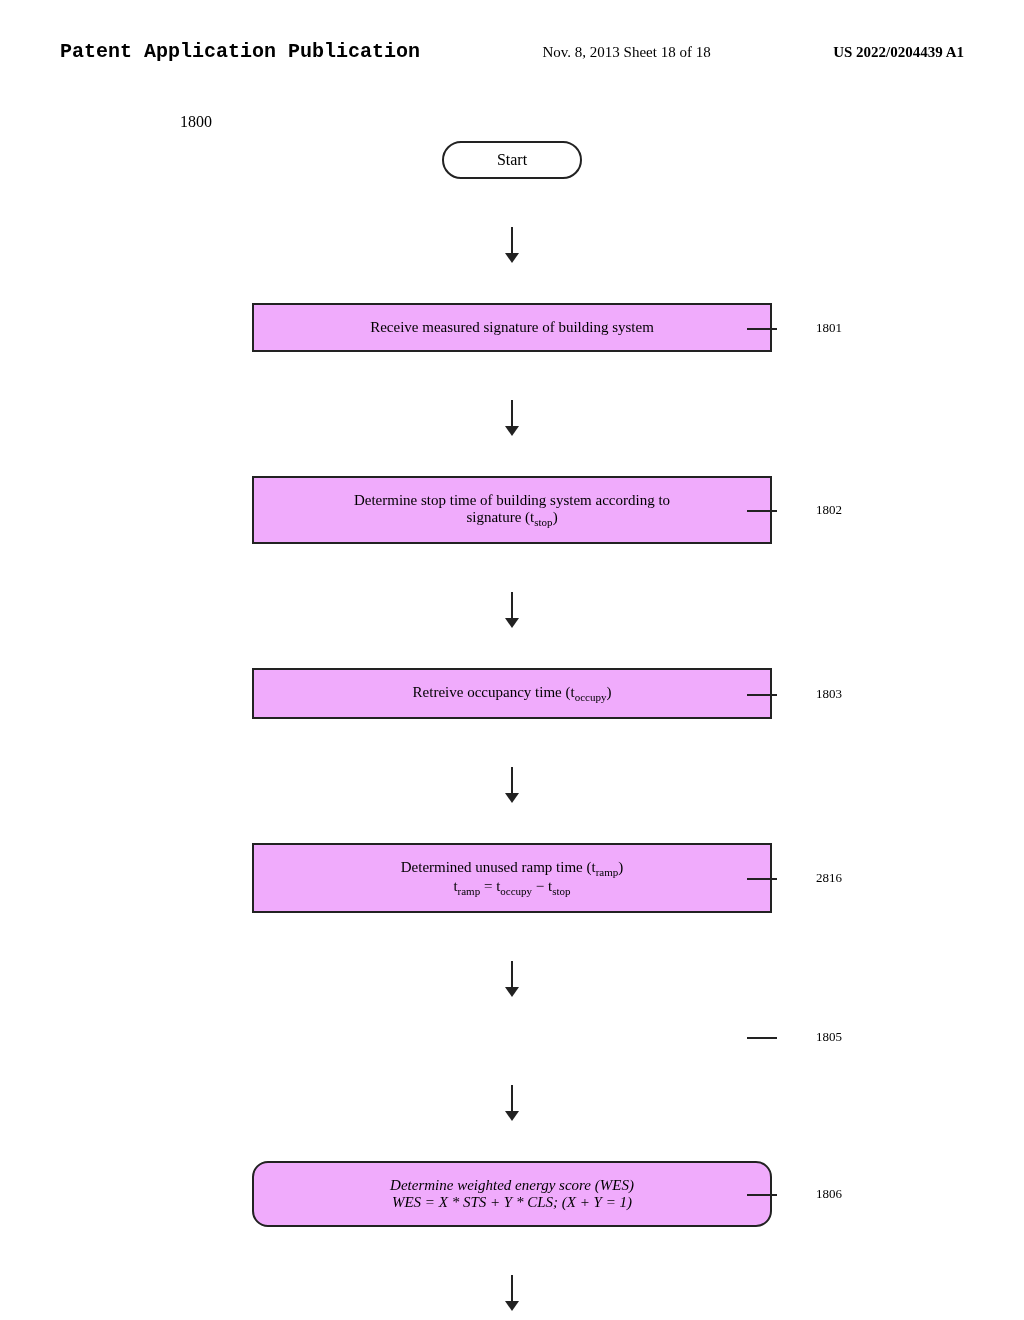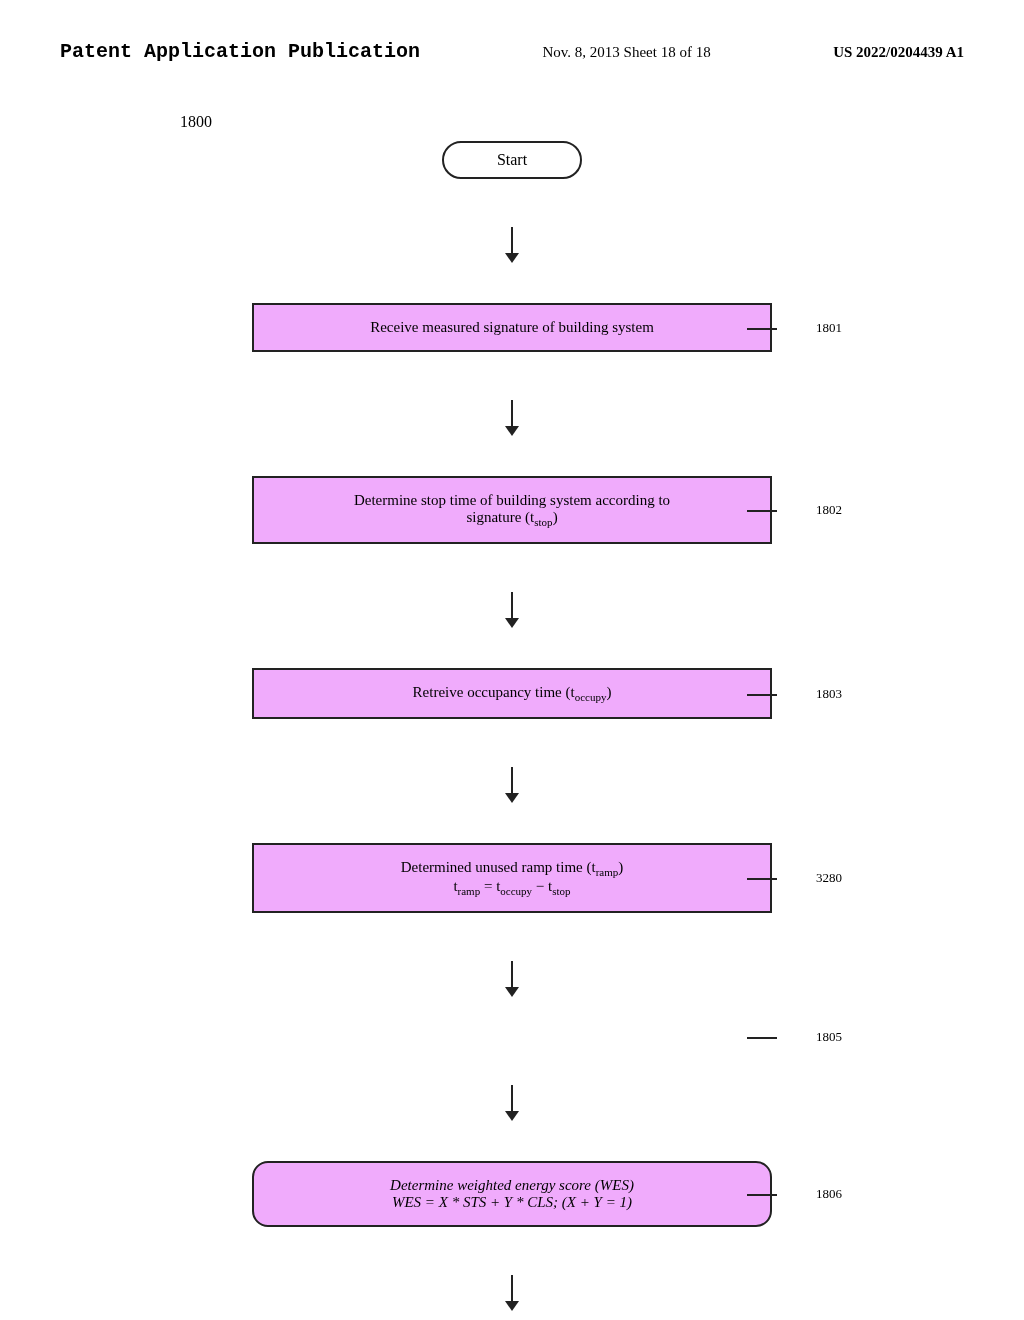--- a/index.html
+++ b/index.html
@@ -178,21 +178,21 @@
         <div class="step-number">1803</div>
       </div>
 
       <div class="arrow"></div>
 
       <div class="step-row">
         <div class="process-box">
           <span>Determined unused ramp time (t<sub>ramp</sub>)<br>t<sub>ramp</sub> = t<sub>occupy</sub> − t<sub>stop</sub></span>
         </div>
         <div class="step-number-line"></div>
-        <div class="step-number">3280</div>
+        <div class="step-number">2816</div>
       </div>
 
       <div class="arrow"></div>
 
       <div class="step-row">
         <div class="step-number-line"></div>
         <div class="step-number">1805</div>
       </div>
 
       <div class="arrow"></div>

